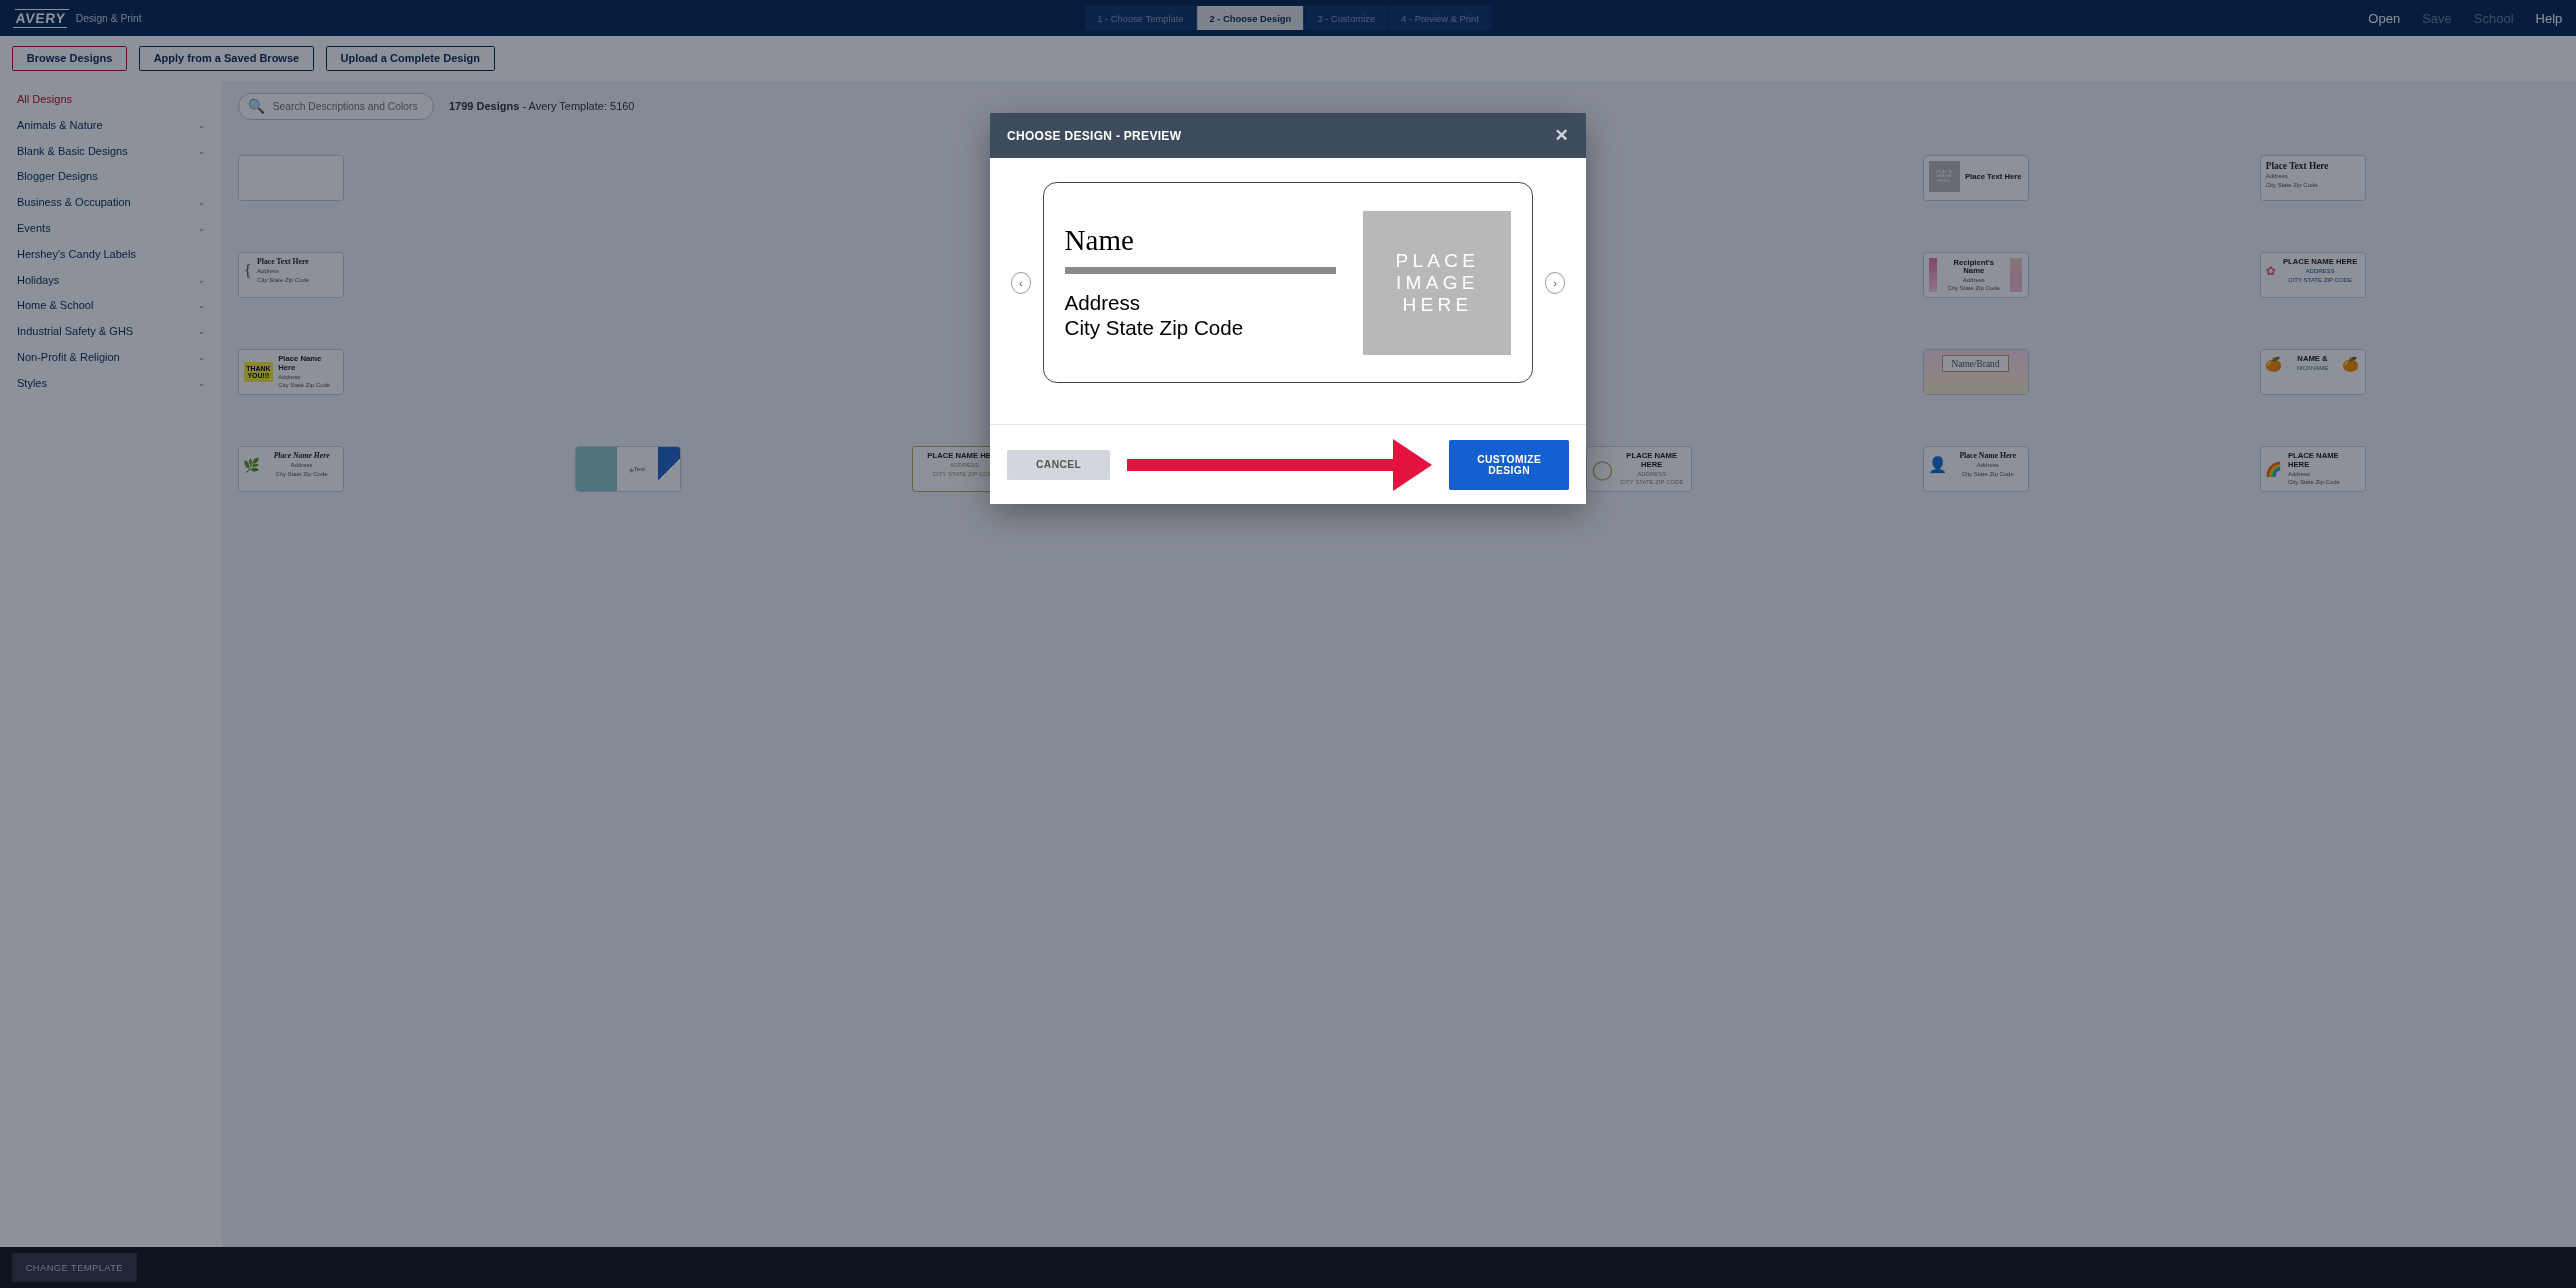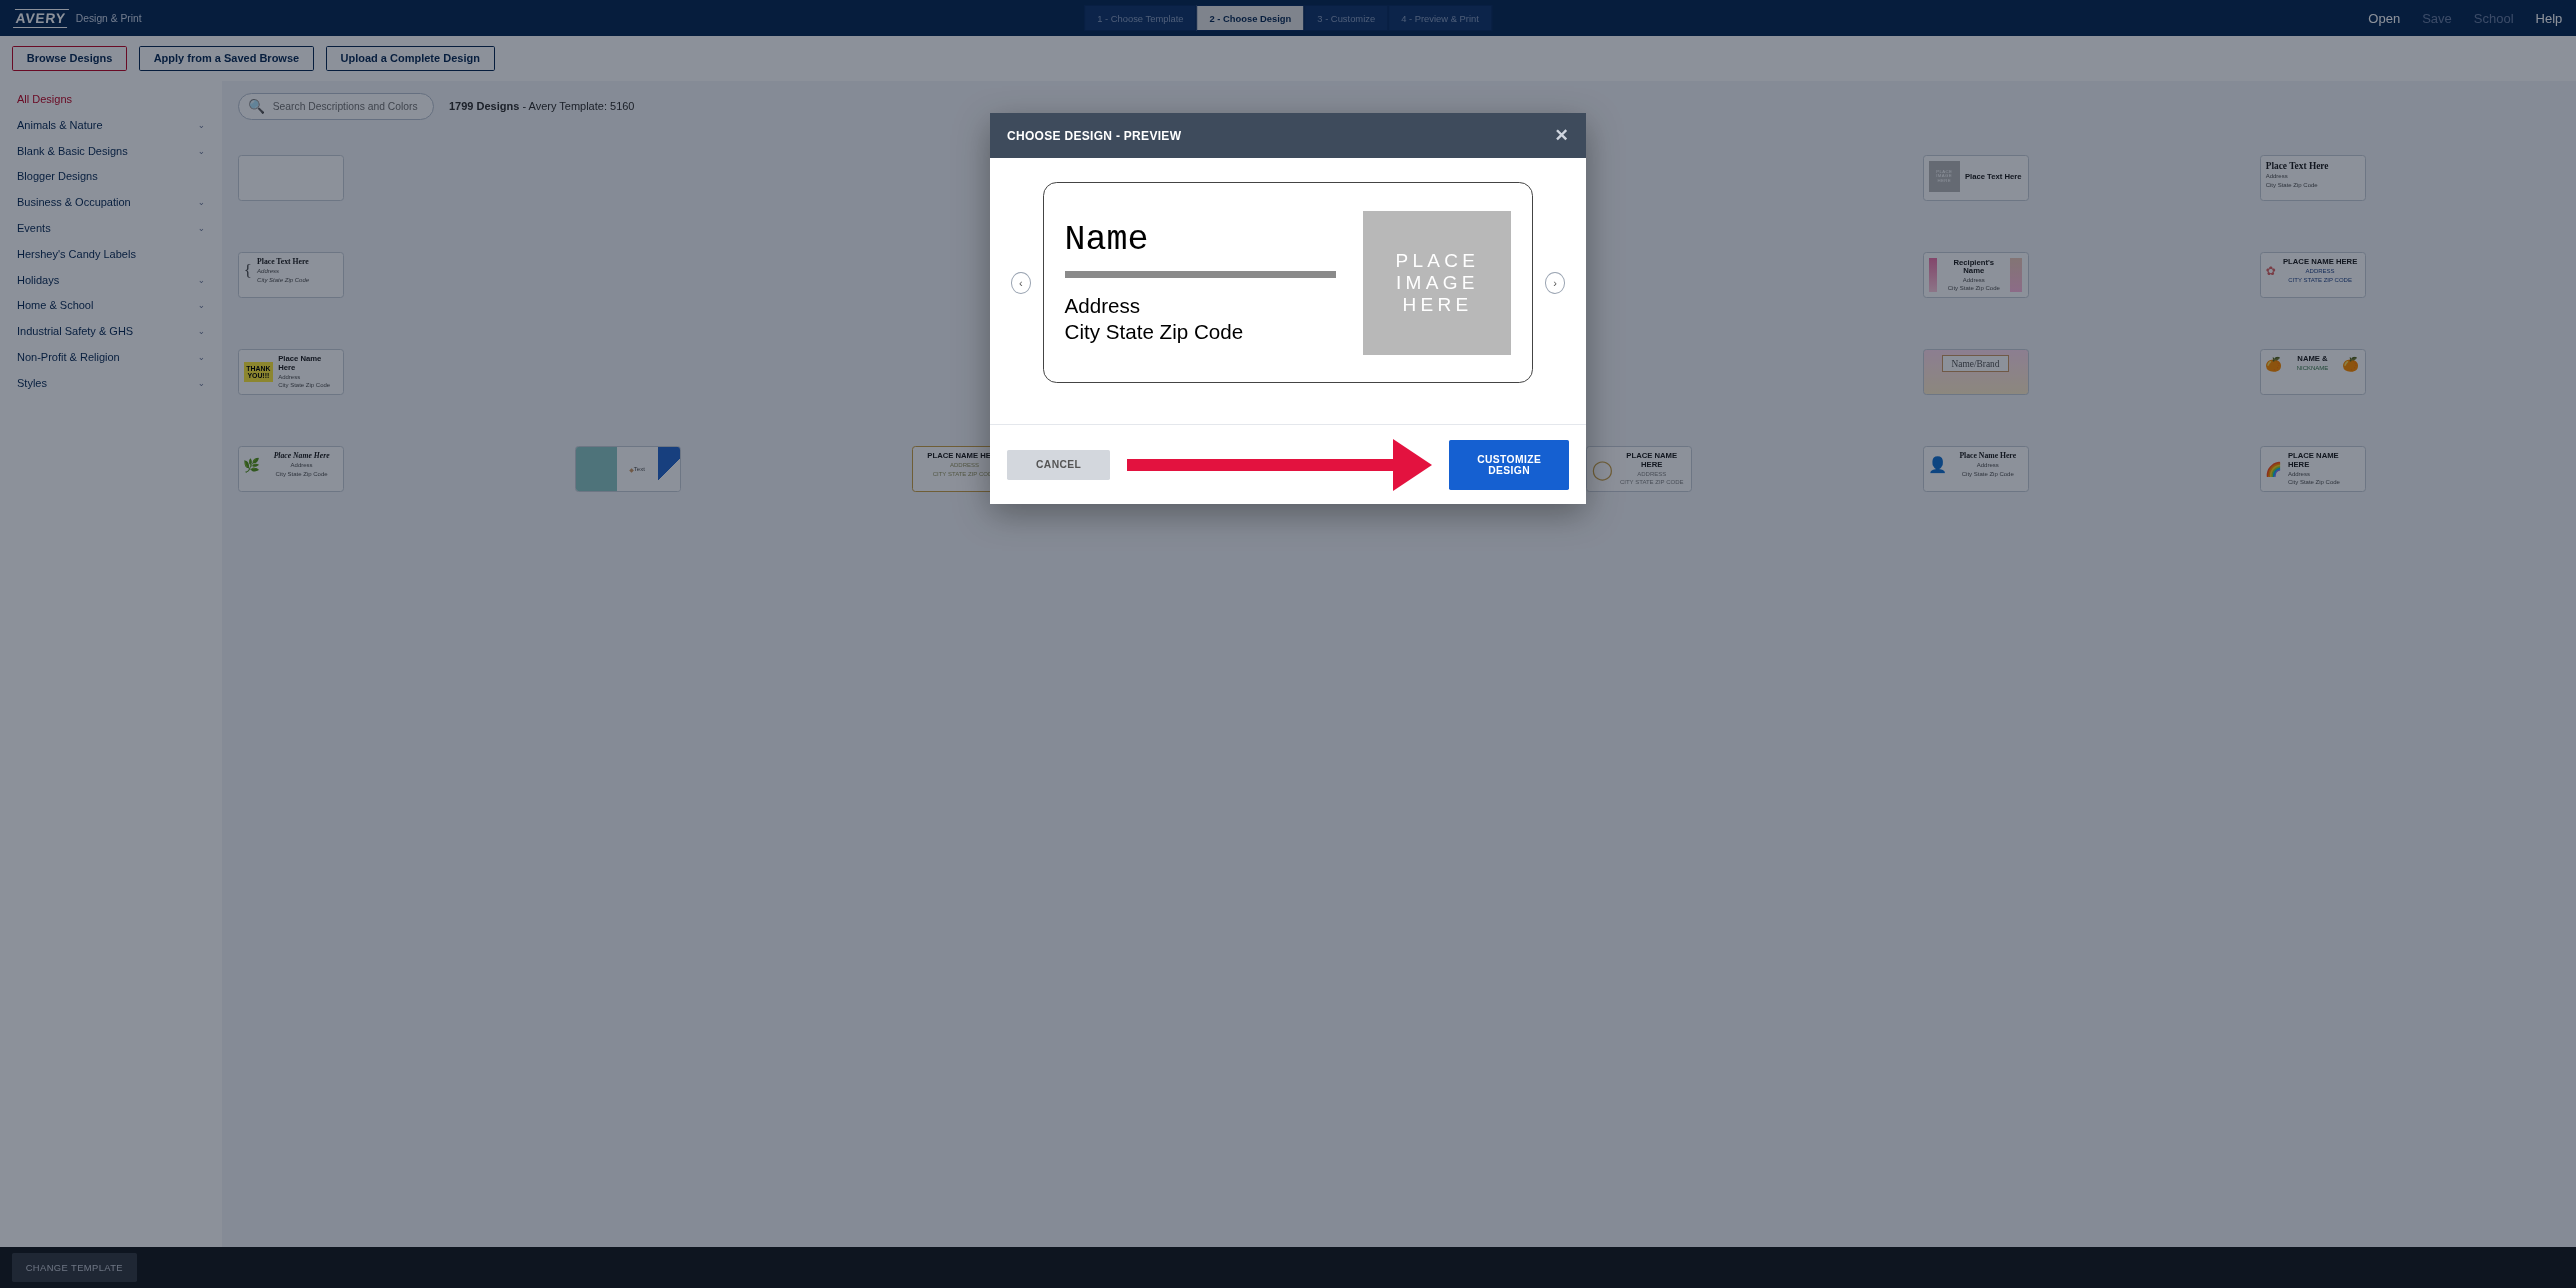--- a/index.html
+++ b/index.html
@@ -51,21 +51,21 @@
 
 
 .overlay { position:absolute; inset:0; background:rgba(0,10,30,.45); display:flex; align-items:flex-start; justify-content:center; }
 .modal { margin-top:113px; width:596px; background:#fff; box-shadow:0 10.3px 33px rgba(0,0,0,.35); }
 .modal-hd { background:#3e4b5c; color:#fff; padding:12px 17px; display:flex; align-items:center; justify-content:space-between; font-weight:700; font-size:12px; letter-spacing:0.3px; }
 .closex { color:#cfd5df; font-size:17px; cursor:pointer; }
 .modal-body { padding:24px 20.6px 41px; display:flex; align-items:center; justify-content:center; gap:12px; }
 .navcirc { width:22px; height:22px; border:0.9px solid #9aa4b2; border-radius:50%; display:flex; align-items:center; justify-content:center; color:#555; font-size:11px; cursor:pointer; background:#fff; }
 .preview-label { width:529px; height:201px; border:0.9px solid #444; border-radius:13.7px; padding:19px 20.6px; display:flex; gap:19px; align-items:center; }
 .pl-text { flex:1; }
-.pl-name { font-size:35px; font-family:Liberation Mono, monospace; }
+.pl-name { font-size:29px; font-family:Liberation Serif, serif; }
 .pl-rule { height:6.9px; background:#8a8a8a; margin:10.3px 0 15.5px; width:97%; }
 .pl-addr { font-size:20.6px; font-family:Georgia,serif; line-height:1.25; }
 .pl-img { width:148px; height:144px; background:#b8b8b8; color:#fff; display:flex; flex-direction:column; align-items:center; justify-content:center; font-size:19px; letter-spacing:4.3px; font-weight:500; }
 .modal-ft { border-top:0.9px solid #e4e7ec; padding:13.7px 17px; display:flex; align-items:center; justify-content:space-between; gap:17px; }
 .btn-cancel { background:#d3d7dd; color:#555; border:none; padding:9.4px 29px; font-weight:700; font-size:10.3px; letter-spacing:0.4px; cursor:pointer; border-radius:1.7px; }
 .btn-customize { background:#1560d1; color:#fff; border:none; padding:14px 19px; font-weight:700; font-size:10.3px; letter-spacing:0.4px; cursor:pointer; border-radius:1.7px; }
 
 
 .anno { display:flex; align-items:center; }
 .anno-shaft { width:266px; height:12px; background:#e3123f; }

